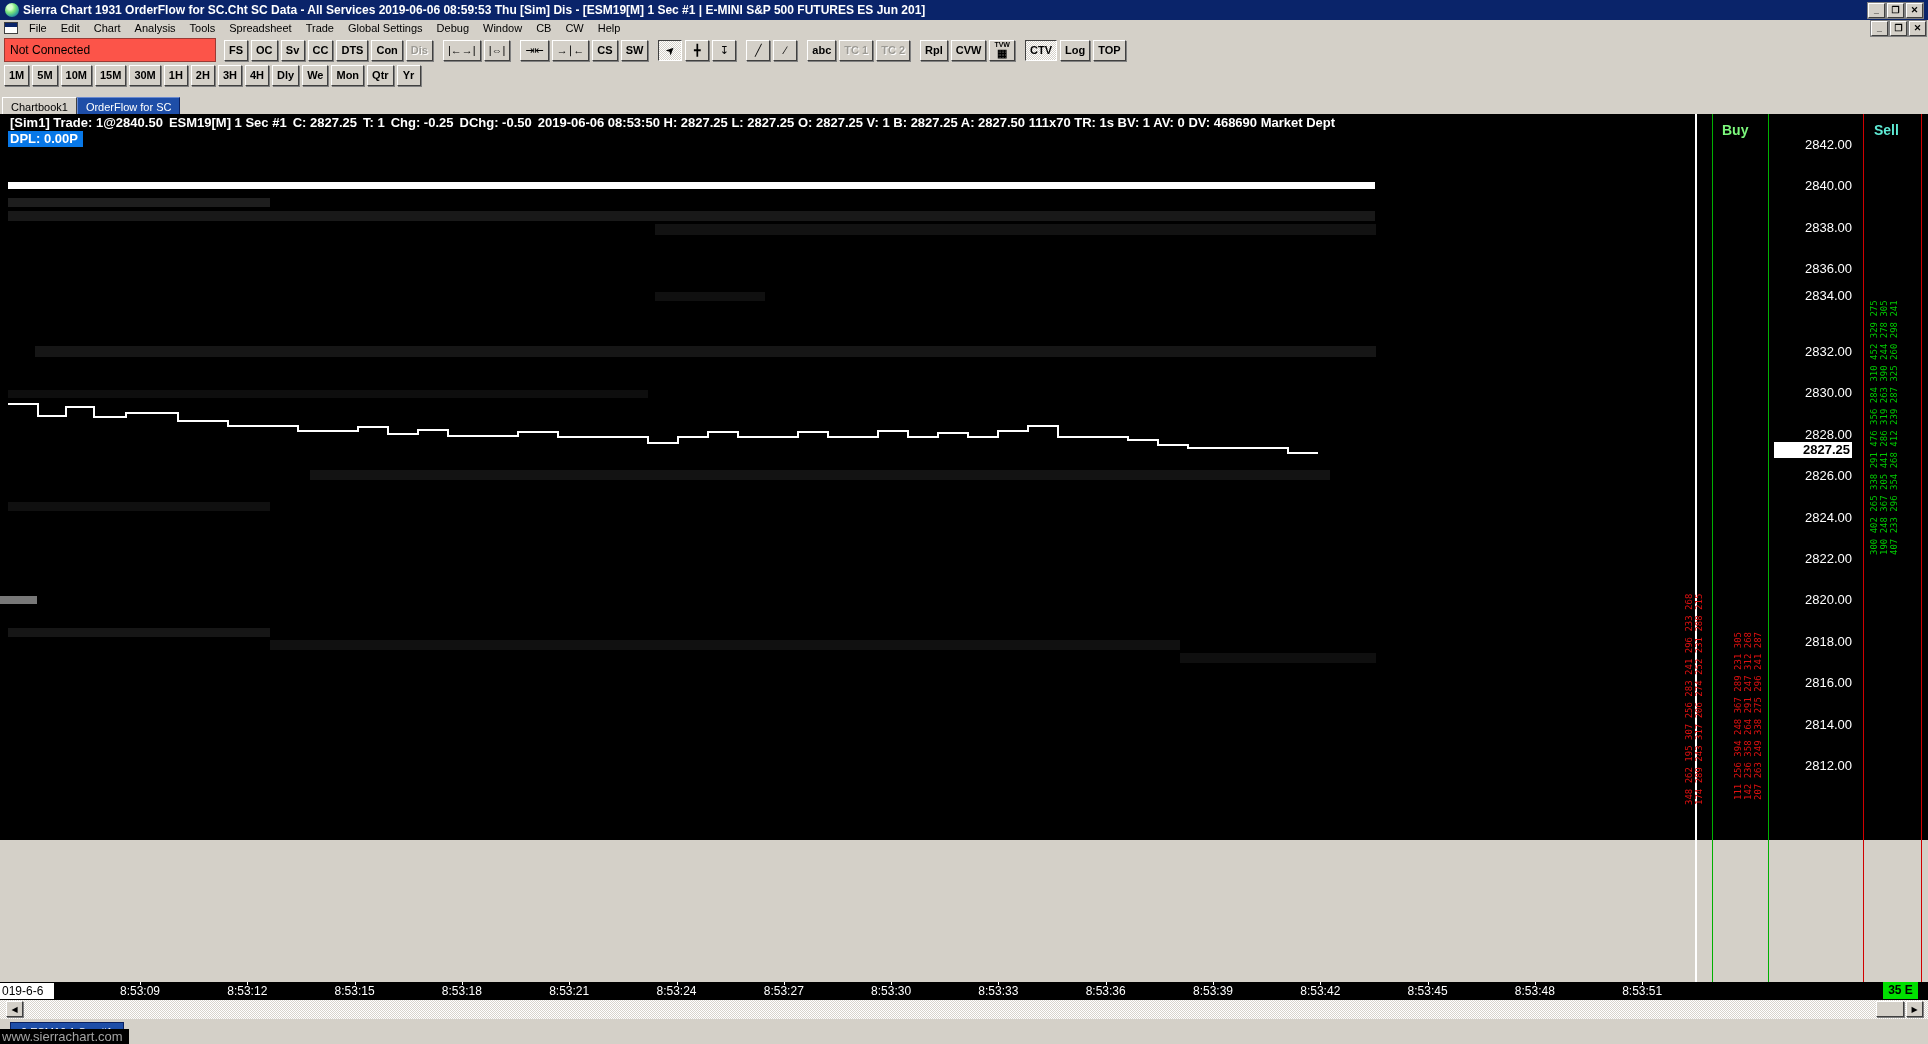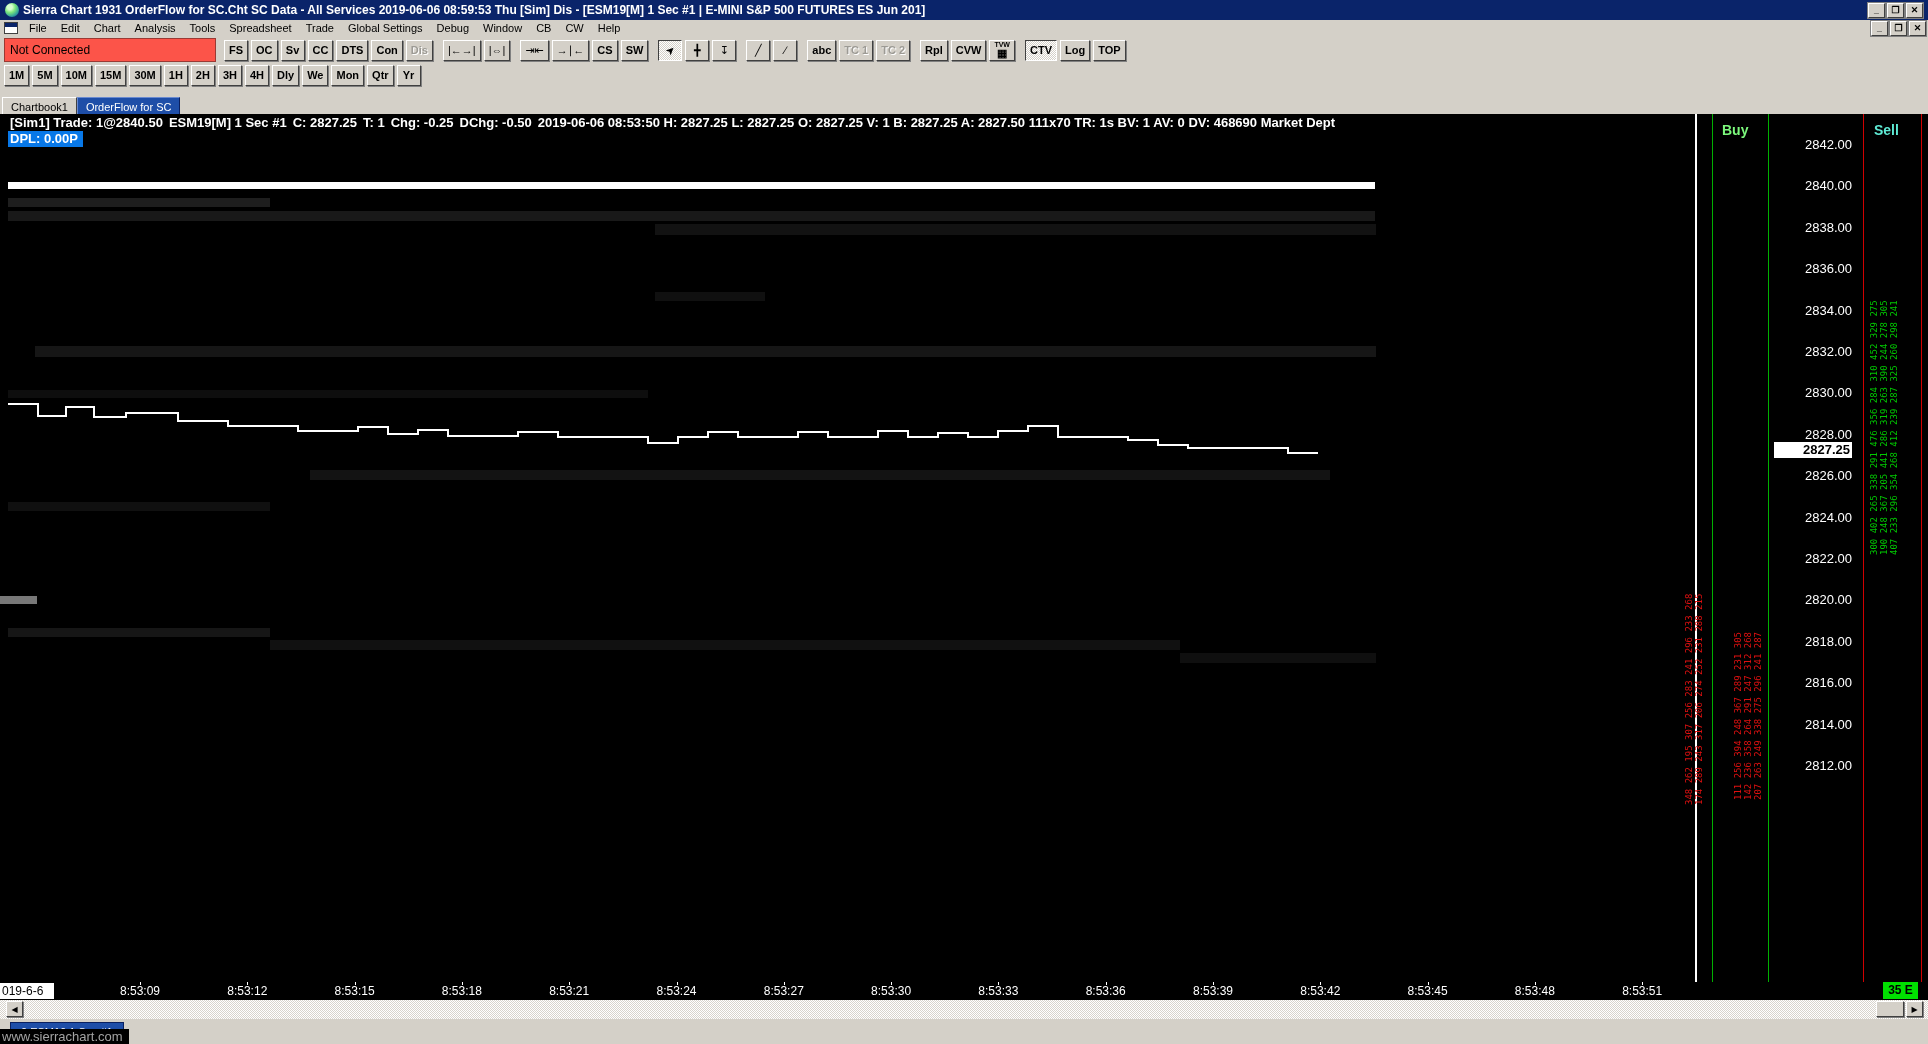--- a/index.html
+++ b/index.html
@@ -37,21 +37,21 @@
                   background-size:2px 2px; }
   .tbtn .sub { font-size:7px; line-height:7px; }
   .tbtn .sub:empty { display:none; }
   .tbtn.rot315 .lbl { transform:rotate(-45deg); display:inline-block; }
   
   .tabrow { height:26px; display:flex; align-items:flex-end; padding-left:2px; background:#d4d0c8; }
   .tab { height:18px; padding:2px 8px 0; font-size:11px; background:#d4d0c8; color:#000;
          border:1px solid; border-color:#fff #404040 #404040 #fff; display:flex; align-items:center; }
   .tab.selected { background:#1e4ea8; color:#fff; border-color:#6a8ad0 #0a2060 #0a2060 #6a8ad0; }
   
-  #chart { position:absolute; left:0; top:114px; width:1928px; height:886px; background:#000; }
+  #chart { position:absolute; left:0; top:114px; width:1928px; height:726px; background:#000; }
   #bands div { position:absolute; }
   #price-line-svg { position:absolute; left:0; top:0; }
   .vline { position:absolute; top:0; height:886px; width:1px; }
   .status-lines { position:absolute; left:8px; top:1px; width:1684px; overflow:hidden; z-index:5; }
   .status-row { display:flex; white-space:nowrap; font-size:13px; font-weight:bold; line-height:16px; height:16px; }
   .seg { padding:0 4px 0 2px; color:#fff; }
   #dpl-box { display:inline-block; background:#0878e8; color:#fff; font-size:13px; font-weight:bold;
              line-height:16px; padding:0 5px 0 2px; }
   .panel-label { position:absolute; top:8px; font-size:14px; font-weight:bold; }
   #buy-label { left:1722px; color:#7cf87c; }
@@ -312,21 +312,21 @@
   <div class="vline" style="left:1921px;background:#d00000"></div>
 
   <div class="panel-label" id="buy-label">Buy</div>
   <div class="panel-label" id="sell-label">Sell</div>
 
   <div id="price-ticks">
       <div class="price-tick" style="top: 23px;">2842.00</div>
       <div class="price-tick" style="top: 64.4px;">2840.00</div>
       <div class="price-tick" style="top: 105.8px;">2838.00</div>
       <div class="price-tick" style="top: 147.2px;">2836.00</div>
-      <div class="price-tick" style="top: 189px;">2834.00</div>
+      <div class="price-tick" style="top: 174px;">2834.00</div>
       <div class="price-tick" style="top: 230px;">2832.00</div>
       <div class="price-tick" style="top: 271.4px;">2830.00</div>
       <div class="price-tick" style="top: 312.8px;">2828.00</div>
       <div class="price-tick" style="top: 354.2px;">2826.00</div>
       <div class="price-tick" style="top: 395.6px;">2824.00</div>
       <div class="price-tick" style="top: 437px;">2822.00</div>
       <div class="price-tick" style="top: 478.4px;">2820.00</div>
       <div class="price-tick" style="top: 519.8px;">2818.00</div>
       <div class="price-tick" style="top: 561.2px;">2816.00</div>
       <div class="price-tick" style="top: 602.6px;">2814.00</div>

